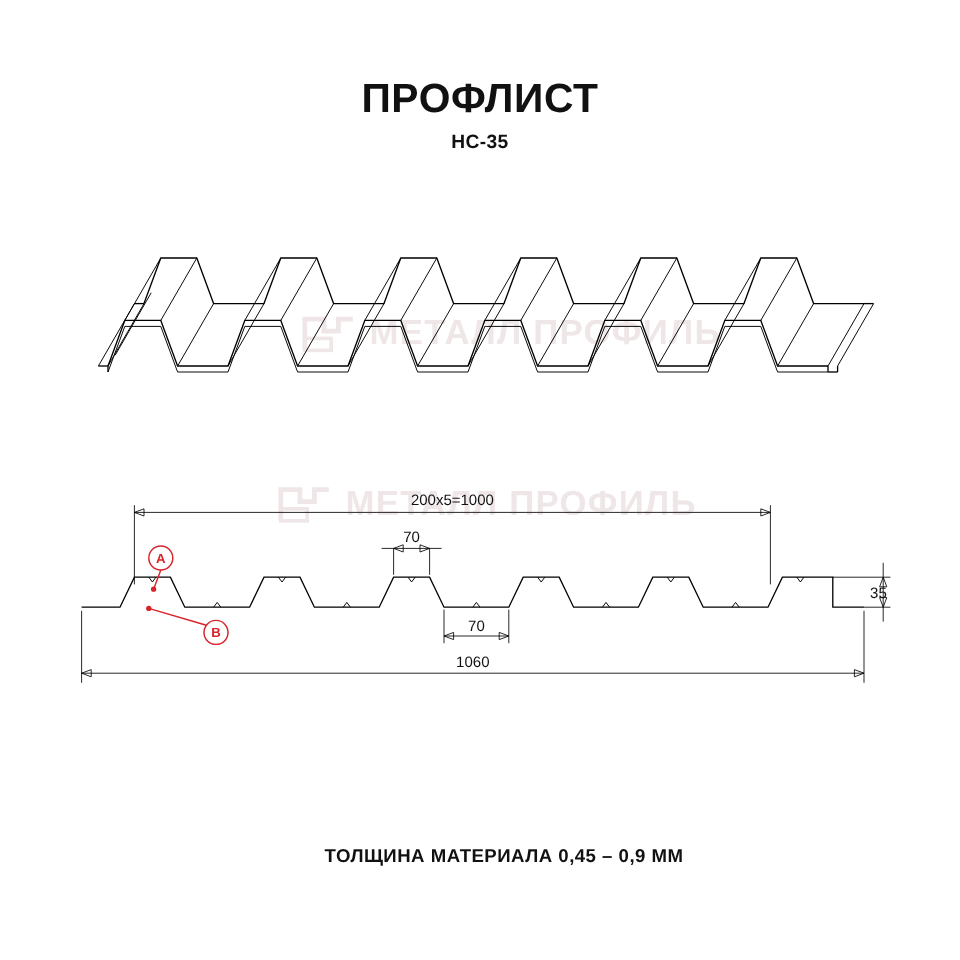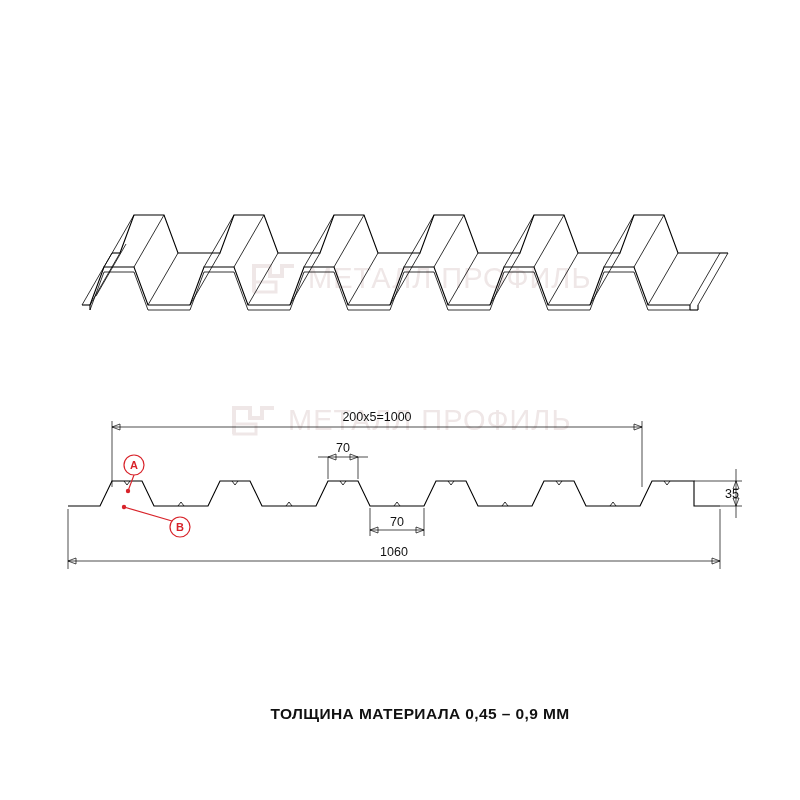--- a/index.html
+++ b/index.html
@@ -60,21 +60,21 @@
   .watermark {
     position: absolute;
     pointer-events: none;
     user-select: none;
     opacity: 1;
   }
   .wm1 { top: 258px; left: 250px; }
   .wm2 { top: 400px; left: 230px; }
   .wm-text {
     font-size: 29px;
-    font-weight: normal;
+    font-weight: bold;
     color: #efe7e7;
     letter-spacing: 1px;
     white-space: nowrap;
     line-height: 34px;
     text-align: center;
   }
   .wm-row {
     display: flex;
     align-items: center;
     gap: 10px;
@@ -109,20 +109,24 @@
     font-size: 12.5px;
     fill: #111111;
     text-anchor: middle;
   }
 </style>
 </head>
 <body>
 
 <div class="page">
 
+  <div class="title-block">
+    <div class="main-title">ПРОФЛИСТ</div>
+    <div class="sub-title">НС-35</div>
+  </div>
 
   <div class="watermark wm1">
     <div class="wm-row">
       <svg width="48" height="40" viewBox="0 0 48 40">
         <path d="M4 34 L4 8 L20 8 L20 18 L32 18 L32 8 L44 8" stroke="#efe7e7" stroke-width="4" fill="none"></path>
         <rect x="4" y="24" width="22" height="10" stroke="#efe7e7" stroke-width="3" fill="none"></rect>
       </svg>
       <span class="wm-text">МЕТАЛЛ ПРОФИЛЬ</span>
     </div>
   </div>

